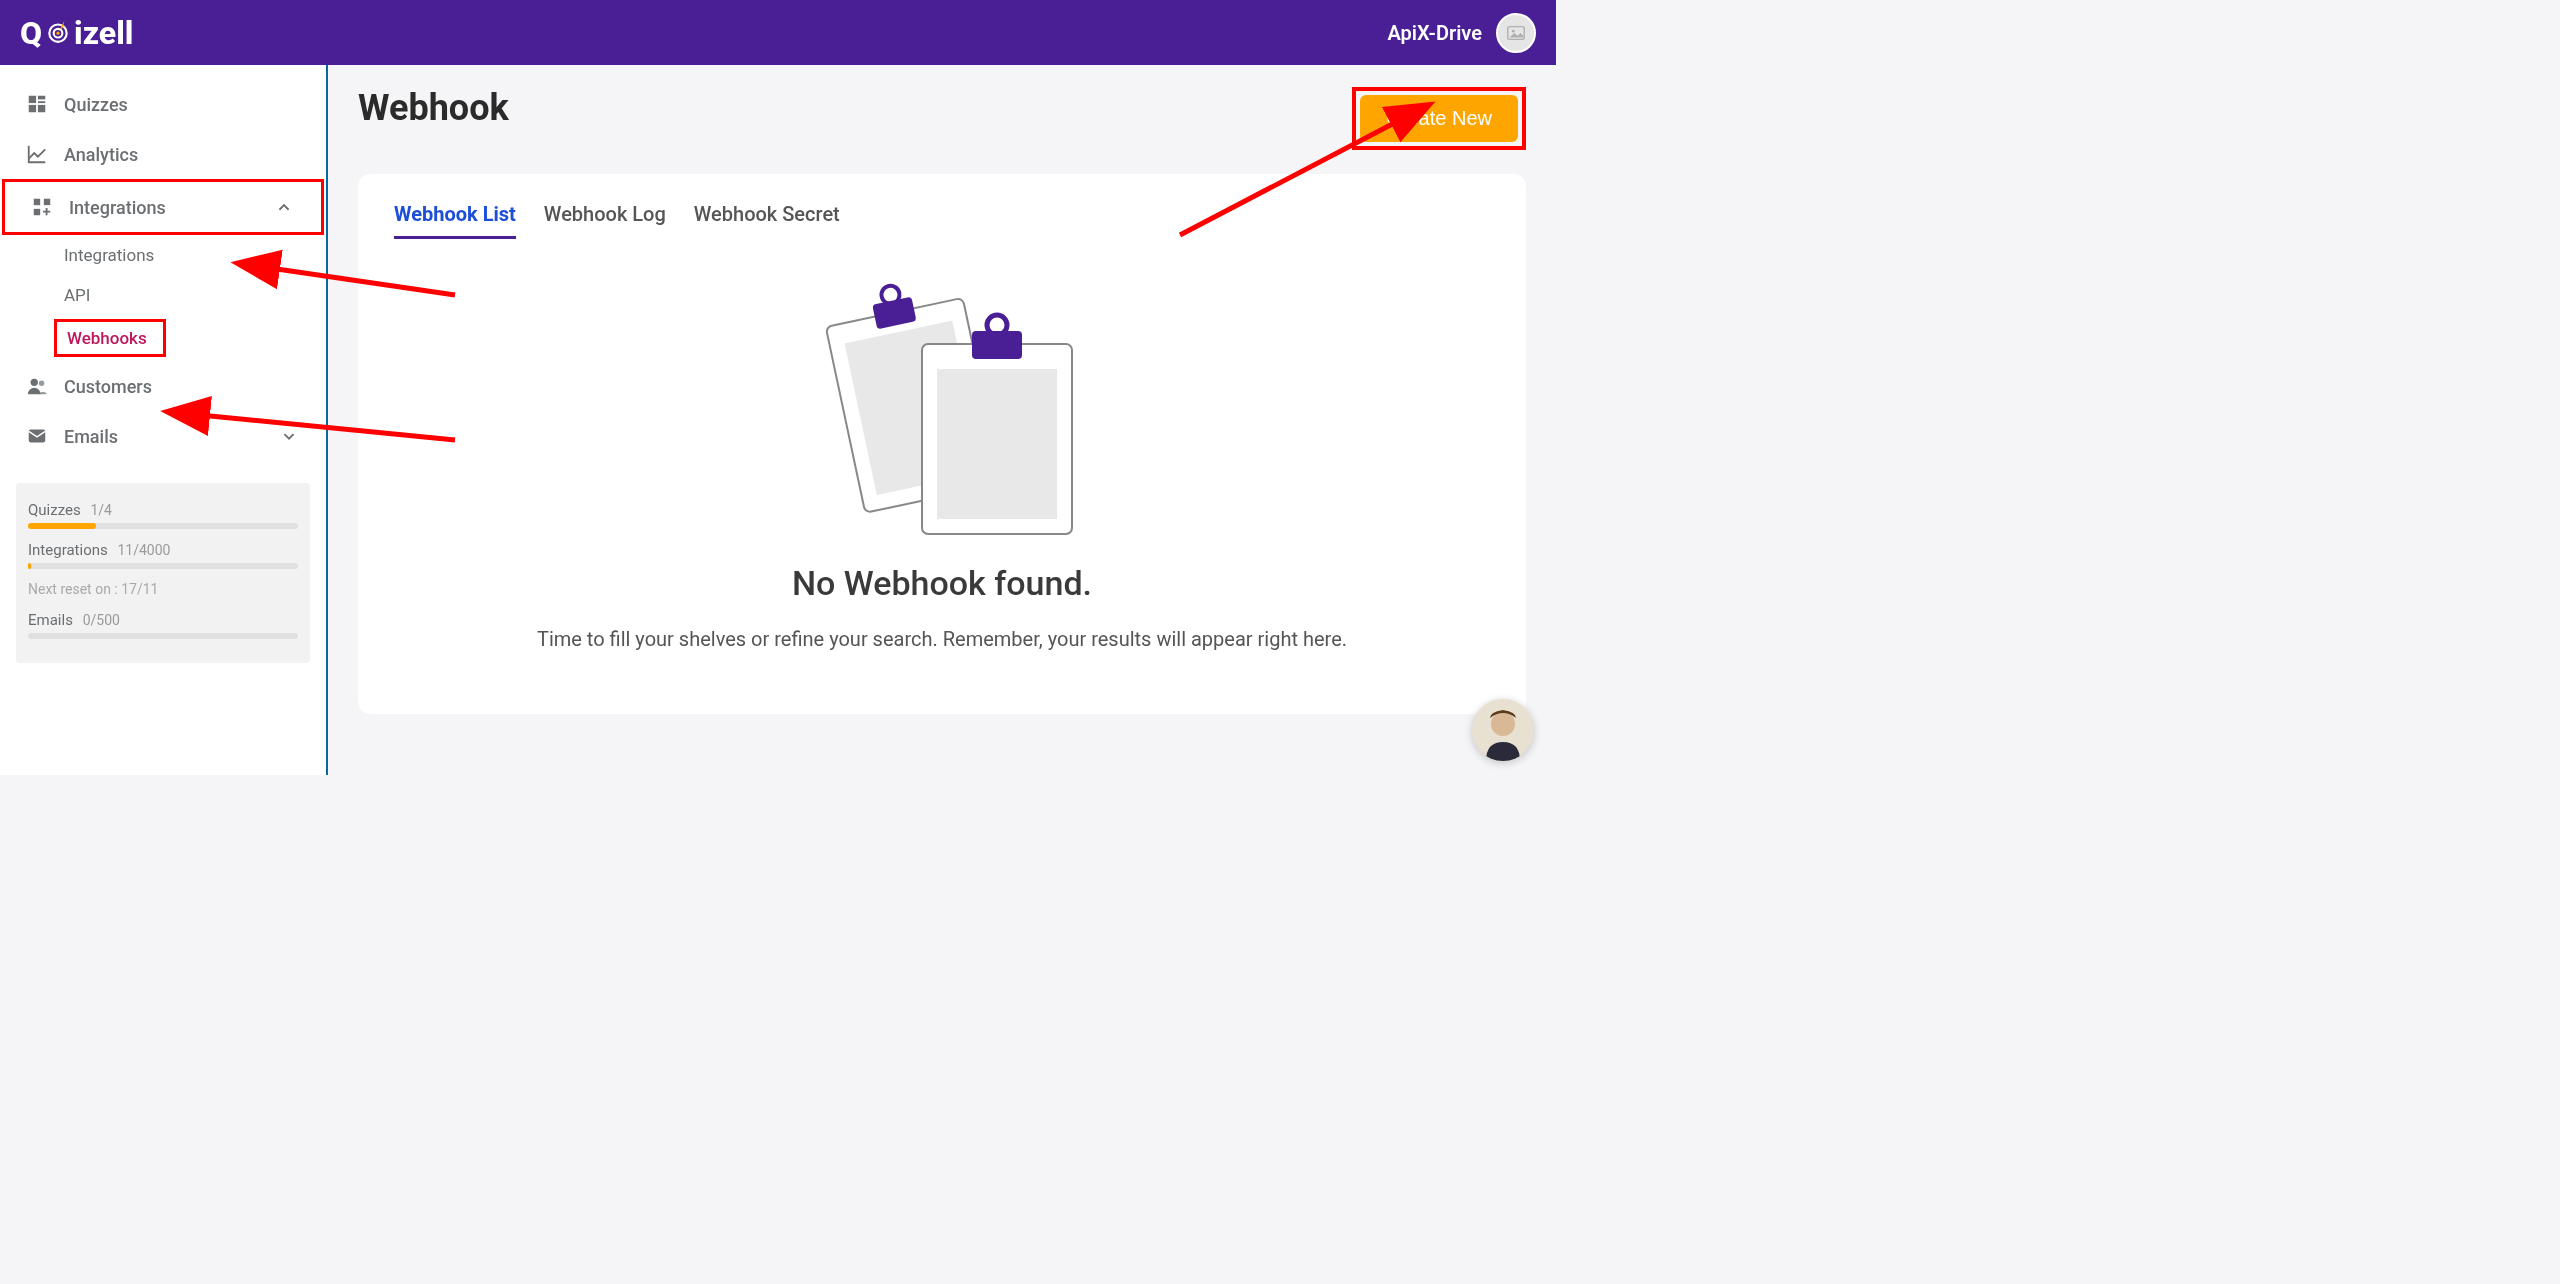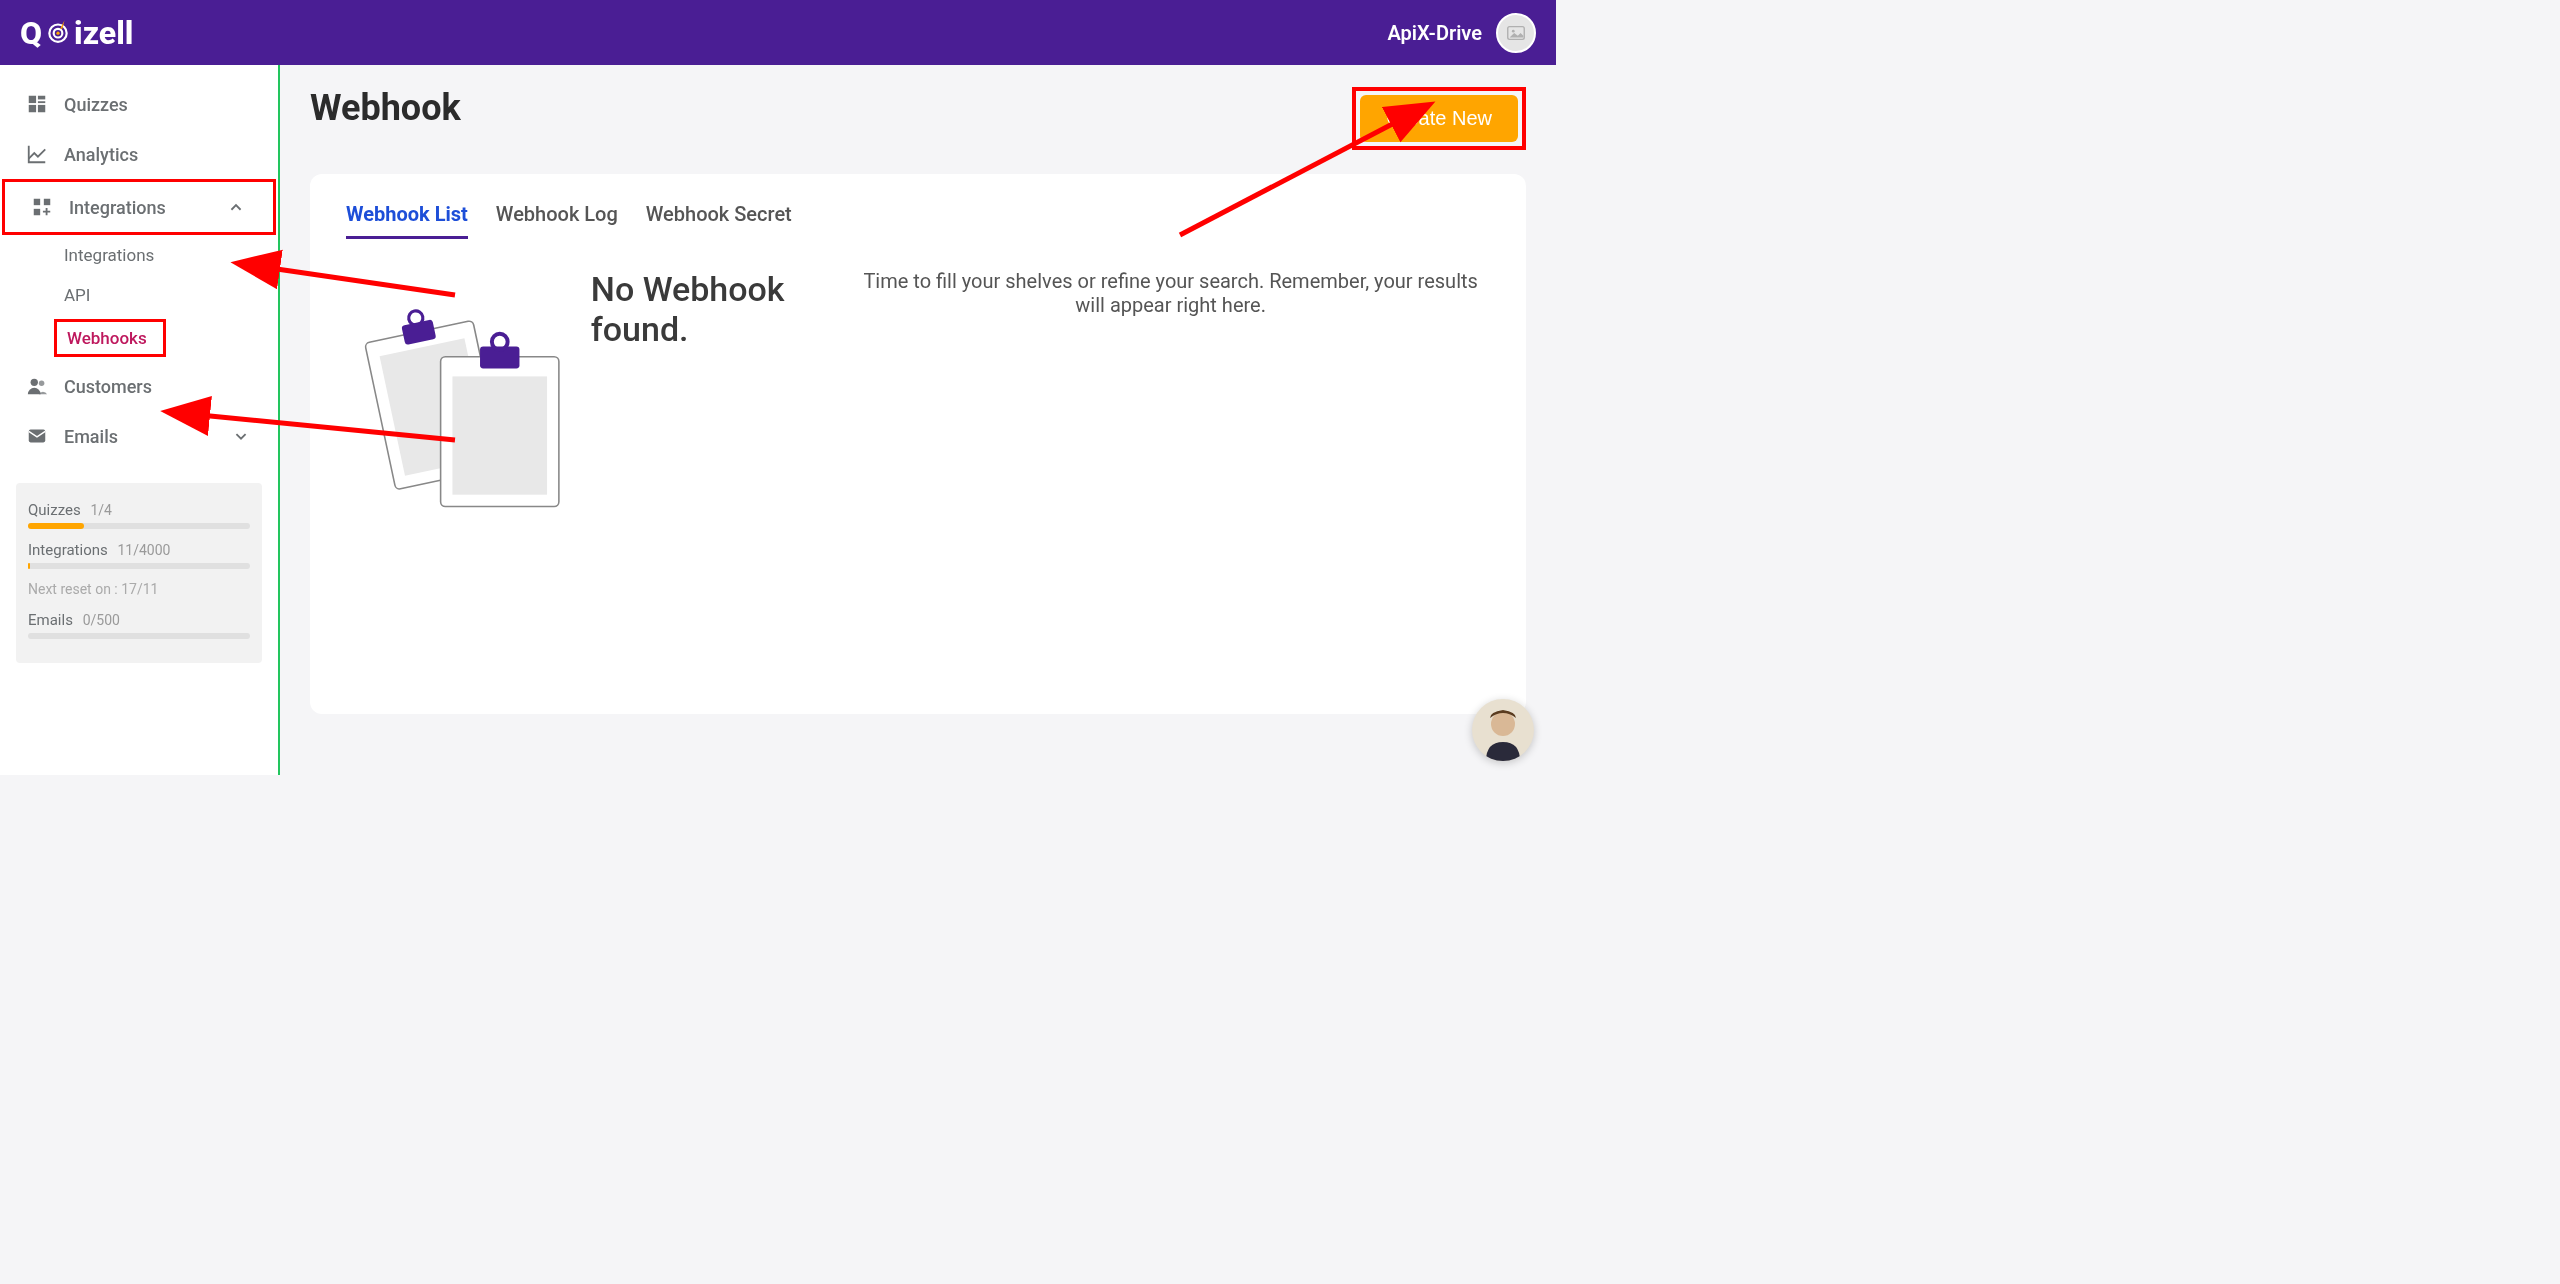--- a/index.html
+++ b/index.html
@@ -54,23 +54,23 @@
     justify-content: center;
   }
   .avatar-top svg { width: 22px; height: 22px; fill: #b0b0b0; }
 
   
   .layout {
     display: flex;
     height: calc(100% - 65px);
   }
   .sidebar {
-    width: 280px;
+    width: 328px;
     background: #fff;
-    border-right: 2px solid #22c55e;
+    border-right: 2px solid #0369a1;
     padding-top: 14px;
     display: flex;
     flex-direction: column;
   }
   .nav-item {
     display: flex;
     align-items: center;
     gap: 16px;
     padding: 14px 26px;
     font-size: 18px;
@@ -175,21 +175,22 @@
     margin-bottom: 30px;
   }
   .tab { cursor: pointer; padding-bottom: 10px; }
   .tab.active {
     color: #1d4ed8;
     font-weight: 700;
     border-bottom: 3px solid #4a1e94;
   }
   .empty-state {
     display: flex;
-    flex-direction: row;
+    flex-direction: column;
+    align-items: center;
     gap: 24px;
     margin-top: 30px;
   }
   .empty-title {
     font-size: 34px;
     font-weight: 500;
     color: #3a3a3a;
   }
   .empty-sub {
     font-size: 20px;

